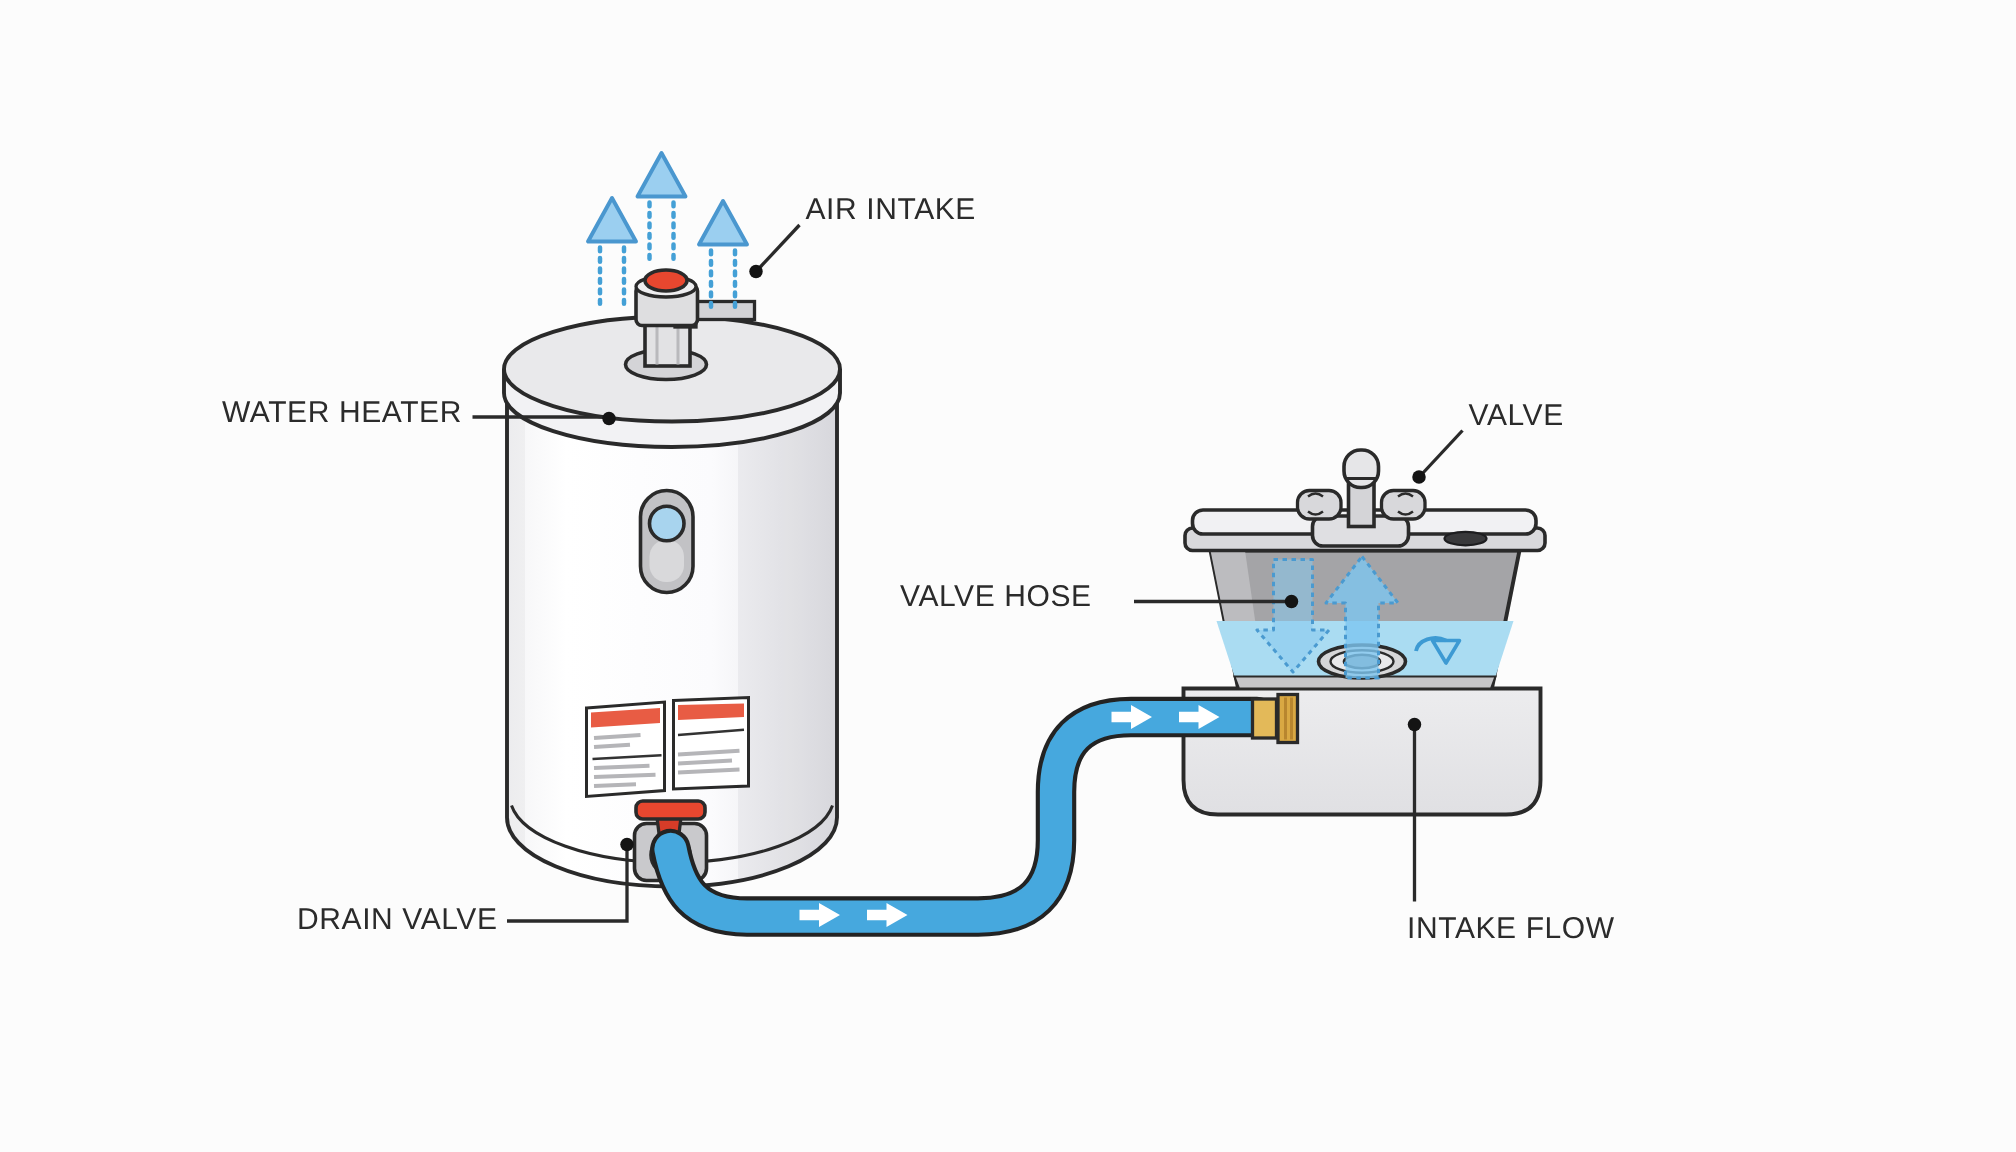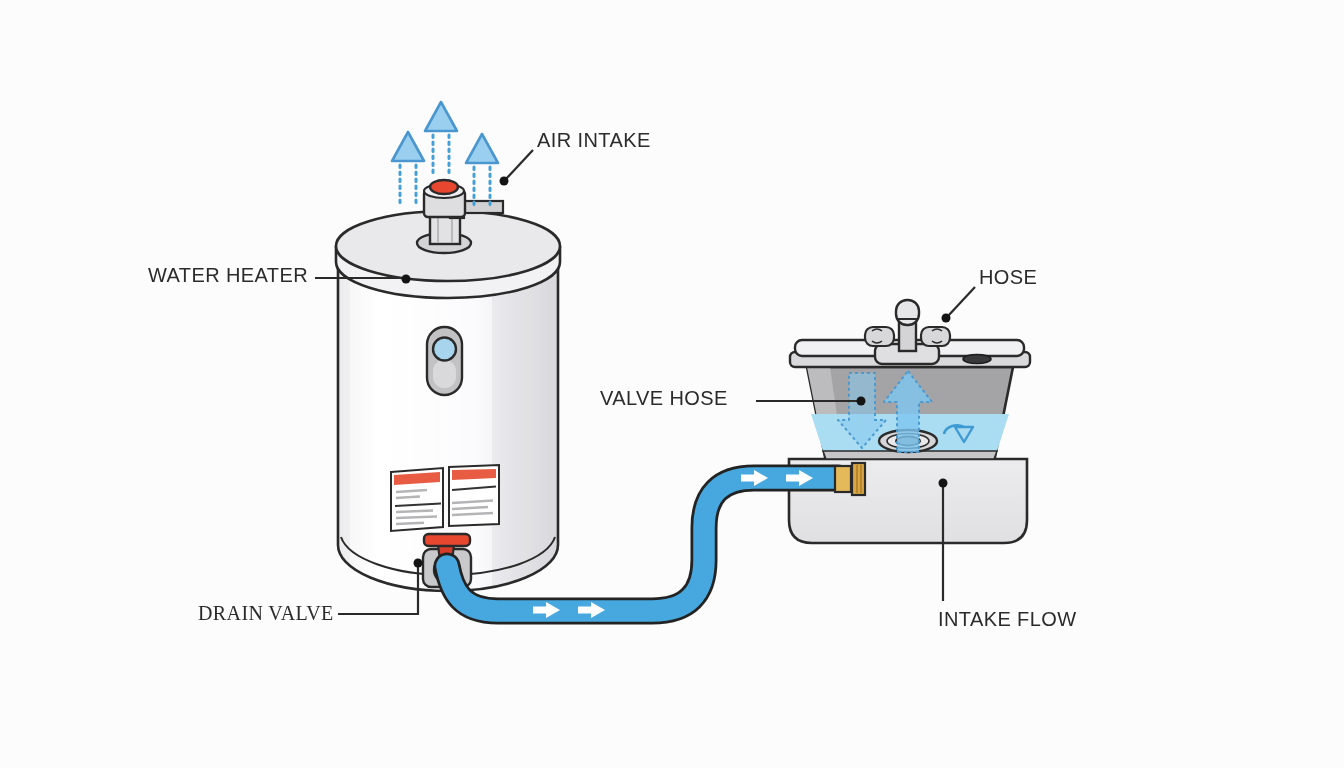--- a/index.html
+++ b/index.html
@@ -185,17 +185,17 @@
     <circle cx="861" cy="401" r="4.5"></circle>
     <circle cx="418" cy="563" r="4.5"></circle>
     <circle cx="946" cy="318" r="4.5"></circle>
     <circle cx="943" cy="483" r="4.5"></circle>
   </g>
 </svg>
 
 <div class="label" style="left:537px;top:129px;">AIR INTAKE</div>
 <div class="label" style="left:148px;top:264px;text-align:right;">WATER HEATER</div>
 <div class="label" style="left:600px;top:387px;">VALVE HOSE</div>
-<div class="label" style="left:198px;top:602px;font-family:Liberation Serif, serif;">DRAIN VALVE</div>
-<div class="label" style="left:979px;top:266px;">HOSE</div>
+<div class="label" style="left:198px;top:602px;">DRAIN VALVE</div>
+<div class="label" style="left:979px;top:266px;">VALVE</div>
 <div class="label" style="left:938px;top:608px;">INTAKE FLOW</div>
 
 </div>
 
 </body></html>

